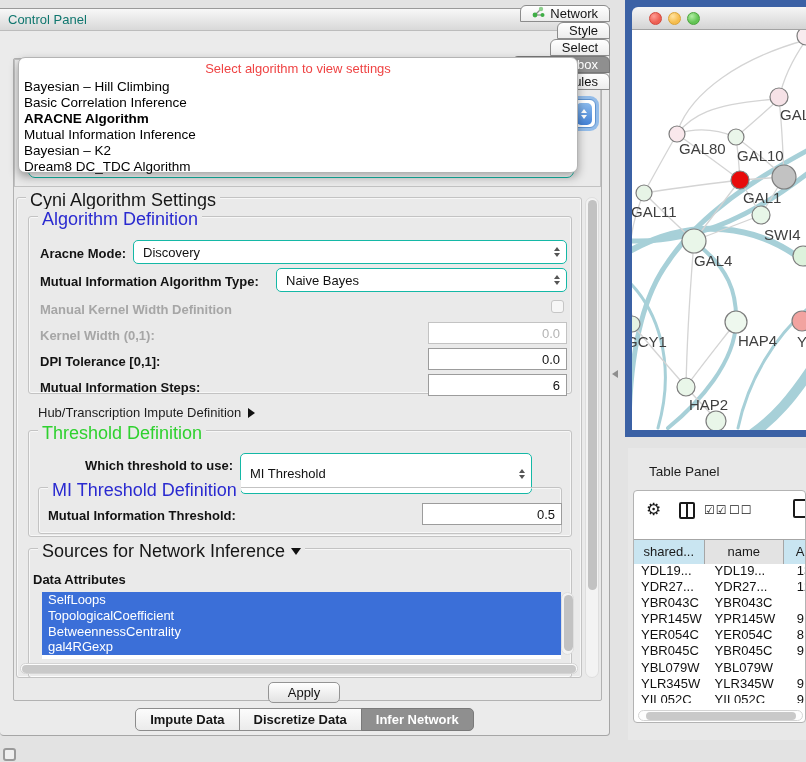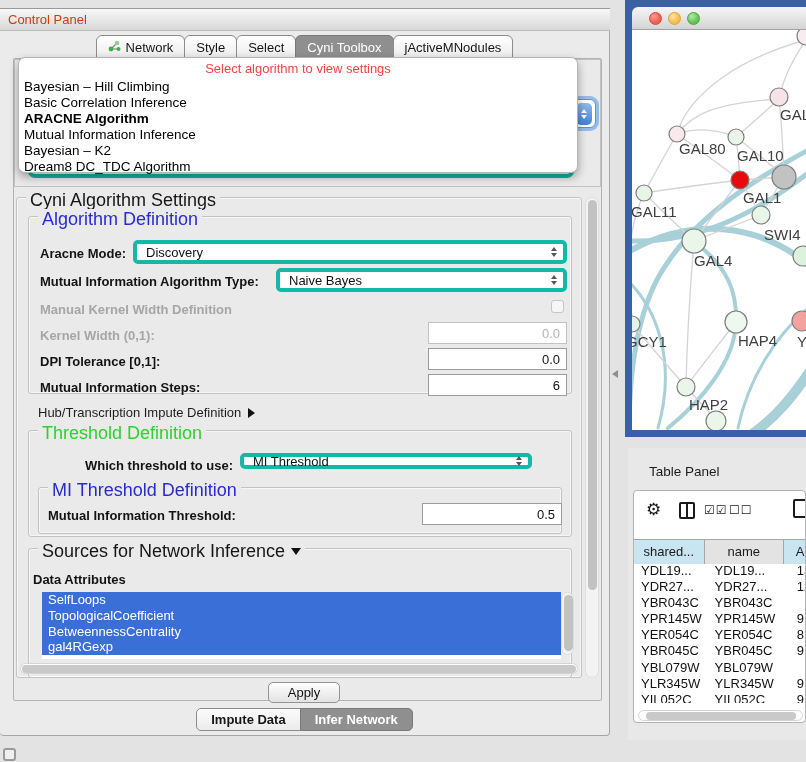--- a/index.html
+++ b/index.html
@@ -2,33 +2,33 @@
 <html><head>
 <meta charset="utf-8">
 <style>
   html,body{margin:0;padding:0;}
   .page{position:relative;width:806px;height:762px;background:#e3e3e3;font-family:"Liberation Sans",sans-serif;overflow:hidden;}
   .abs{position:absolute;box-sizing:border-box;}
 
   
   .cp-window{left:0;top:8px;width:610px;height:728px;background:#ebebeb;border:1px solid #a6a6a6;border-left:none;border-radius:0 0 4px 4px;}
   .cp-titlebar{left:0;top:8px;width:610px;height:23px;background:linear-gradient(#f8f8f8,#d8d8d8);border-top:1px solid #9a9a9a;border-bottom:1px solid #bcbcbc;}
-  .cp-title{left:8px;top:12px;font-size:13px;color:#c2410c;}
+  .cp-title{left:8px;top:12px;font-size:13px;color:#0f766e;}
   .float-icon{right:22px;top:14px;width:8px;height:8px;border:2px solid #111;background:#fff;}
   .close-icon{right:6px;top:11px;font-size:13px;font-weight:bold;color:#111;}
 
   
-  .tabs-row{left:0;top:36px;width:610px;height:23px;display:flex;justify-content:center;align-items:flex-end;z-index:4;}
+  .tabs-row{left:0;top:36px;width:610px;height:23px;display:flex;justify-content:center;align-items:flex-end;z-index:4;flex-direction:column;}
   .tab{height:22px;display:flex;align-items:center;gap:5px;padding:0 11px;background:linear-gradient(#ffffff,#ececec);border:1px solid #8c8c8c;margin-left:-1px;font-size:13px;color:#151515;border-radius:6px 6px 0 0;white-space:nowrap;}
   .tab.selected{background:#8f8f8f;color:#fff;border-color:#787878;}
   .cp-content{left:13px;top:58px;width:589px;height:643px;border:1px solid #b2b2b2;background:#eaeaea;border-radius:2px;}
   .infer-box{left:14px;top:59px;width:587px;height:128px;border:1px solid #c2c2c2;background:#eaeaea;}
 
   
-  .combo{background:#fff;border:4px solid #14b8a6;border-radius:5px;font-size:13px;color:#111;display:flex;align-items:center;padding-left:9px;}
+  .combo{background:#fff;border:1px solid #14b8a6;border-radius:5px;font-size:13px;color:#111;display:flex;align-items:center;padding-left:9px;}
   .spin{position:absolute;right:6px;top:50%;transform:translateY(-50%);display:flex;flex-direction:column;gap:2px;align-items:center;}
   .spin .up{width:0;height:0;border-left:3.5px solid transparent;border-right:3.5px solid transparent;border-bottom:4.5px solid #555;}
   .spin .dn{width:0;height:0;border-left:3.5px solid transparent;border-right:3.5px solid transparent;border-top:4.5px solid #555;}
   .combo-focused{left:30px;top:99px;width:566px;height:29px;border-radius:6px;border:1px solid #5f93cf;box-shadow:0 0 0 3px #93bce9;z-index:1;}
   .blue-spin{position:absolute;right:3px;top:3px;width:16px;height:22px;border-radius:5px;background:linear-gradient(#8ab9ec,#4482d6);display:flex;flex-direction:column;justify-content:center;align-items:center;gap:2px;}
   .blue-spin .up{width:0;height:0;border-left:3.5px solid transparent;border-right:3.5px solid transparent;border-bottom:4.5px solid #fff;}
   .blue-spin .dn{width:0;height:0;border-left:3.5px solid transparent;border-right:3.5px solid transparent;border-top:4.5px solid #fff;}
   .combo-under{left:28px;top:147px;width:546px;height:31px;border-radius:7px;color:#a6a69b;z-index:1;}
 
   
@@ -191,21 +191,21 @@
 
   <div class="abs" style="left:38px;top:405px;font-size:13px;color:#1d1d1d;display:flex;align-items:center;">
     <span>Hub/Transcription Impute Definition</span>
     <span class="tri-right"></span>
   </div>
 
   <div class="abs tbox" style="left:28px;top:430px;width:544px;height:107px;">
     <span class="tbox-title t-green">Threshold Definition</span>
   </div>
   <div class="abs lbl" style="left:85px;top:458px;">Which threshold to use:</div>
-  <div class="abs combo" style="left:240px;top:453px;width:292px;height:16px;">
+  <div class="abs combo" style="left:240px;top:453px;width:292px;height:41px;">
     <span>MI Threshold</span>
     <span class="spin">
         <span class="up"></span>
         <span class="dn"></span>
       </span>
   </div>
   <div class="abs lbl" style="left:48px;top:508px;">Mutual Information Threshold:</div>
   <div class="abs tbox" style="left:38px;top:487px;width:524px;height:47px;">
     <span class="tbox-title t-blue">MI Threshold Definition</span>
   </div>
@@ -230,20 +230,21 @@
   <div class="abs hscroll" style="left:20px;top:663px;width:558px;height:11px;">
     <span class="hthumb" style="left:1px;width:554px;"></span>
   </div>
   <div class="abs vscroll" style="left:585px;top:197px;width:14px;height:481px;">
     <span class="vthumb" style="top:2px;height:390px;"></span>
   </div>
 
   <div class="abs apply-btn">Apply</div>
   <div class="abs btabs-row" id="tabs-bottom">
       <div class="btab">Impute Data</div>
+      <div class="btab">Discretize Data</div>
       <div class="btab selected">Infer Network</div>
     </div>
 
   <div class="abs divider-arrow"></div>
   <div class="abs mini-panel-icon"></div>
 
   <div class="abs net-window"></div>
   <div class="abs net-titlebar">
     <span class="abs tl tl-red"></span>
     <span class="abs tl tl-yellow"></span>

